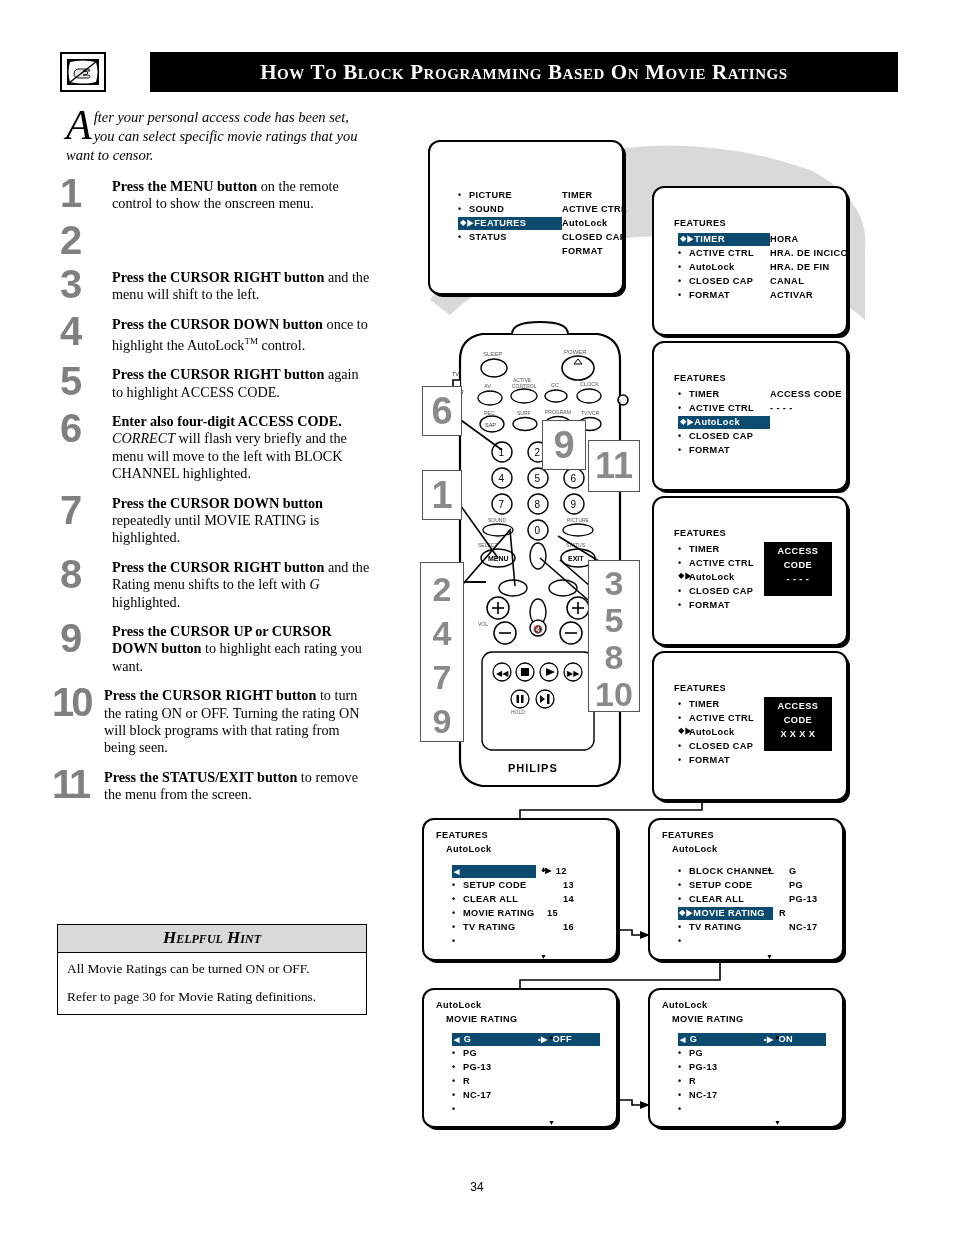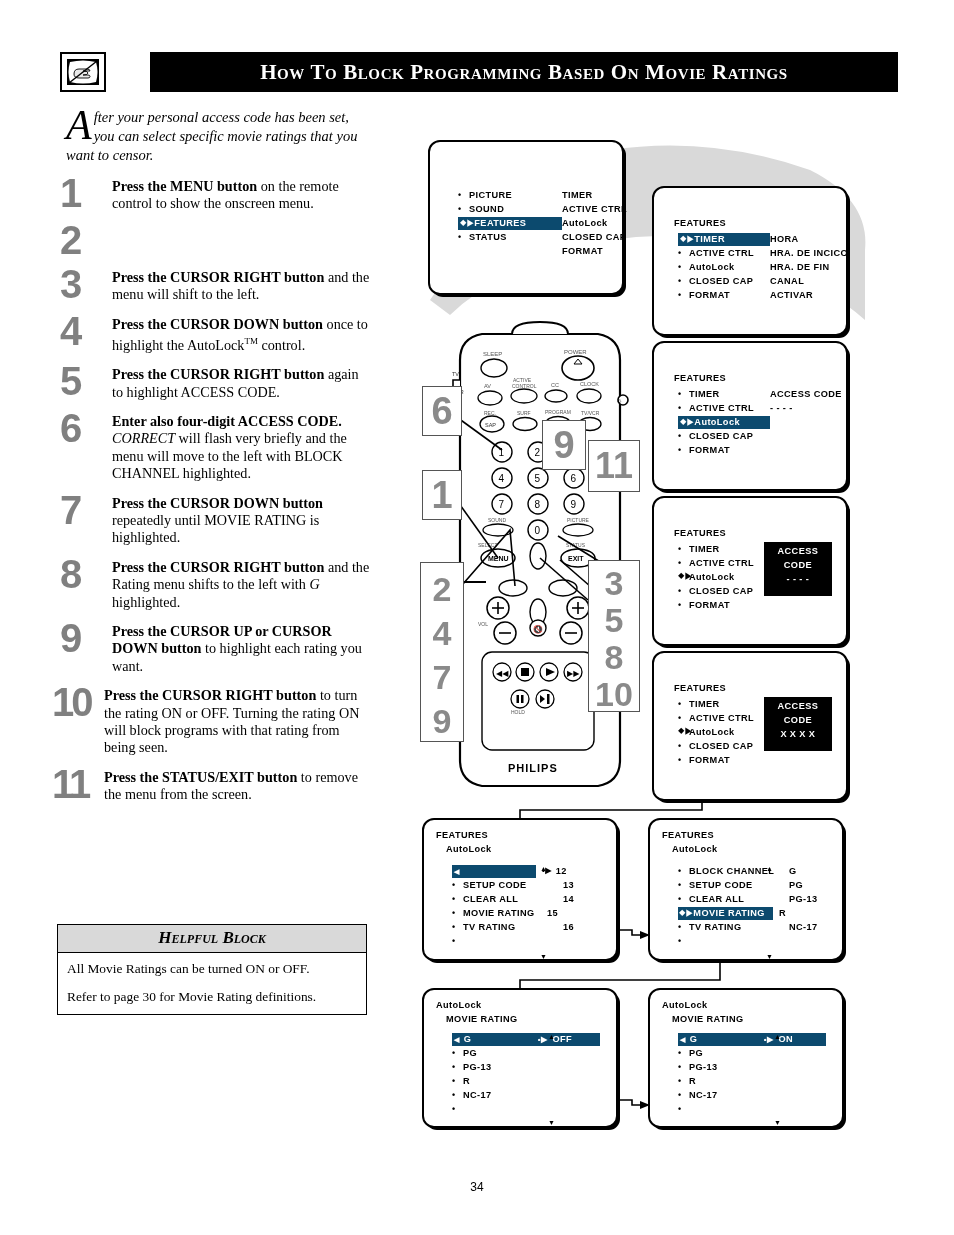--- a/index.html
+++ b/index.html
@@ -189,21 +189,21 @@
       <div class="step-num wide">10</div>
       <div class="step-text"><b>Press the CURSOR RIGHT button</b> to turn the rating ON or OFF.  Turning the rating ON will block programs with that rating from being seen.</div>
     </div>
     <div class="step">
       <div class="step-num wide">11</div>
       <div class="step-text"><b>Press the STATUS/EXIT button</b> to remove the menu from the screen.</div>
     </div>
   </div>
 
 <div id="hint">
-  <div id="hint-title">Helpful Block</div>
+  <div id="hint-title">Helpful Hint</div>
   <div id="hint-body">
       <p>All Movie Ratings can be turned ON or OFF.</p>
       <p>Refer to page 30 for Movie Rating definitions.</p>
     </div>
 </div>
 
 <div id="pageno">34</div>
 
 <div id="diagram">
 

